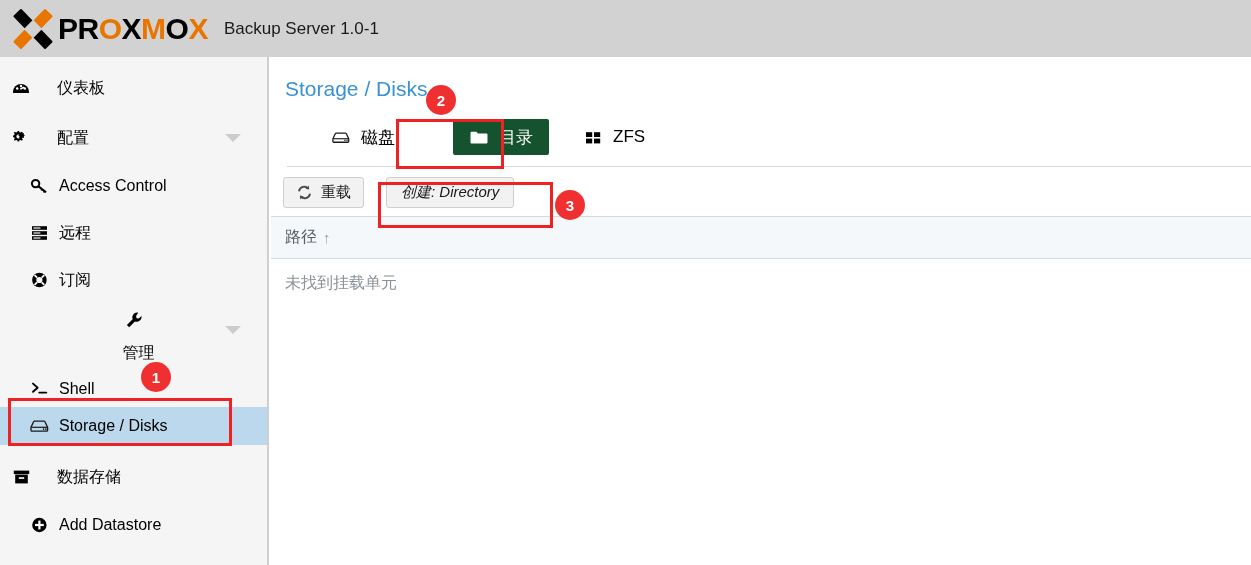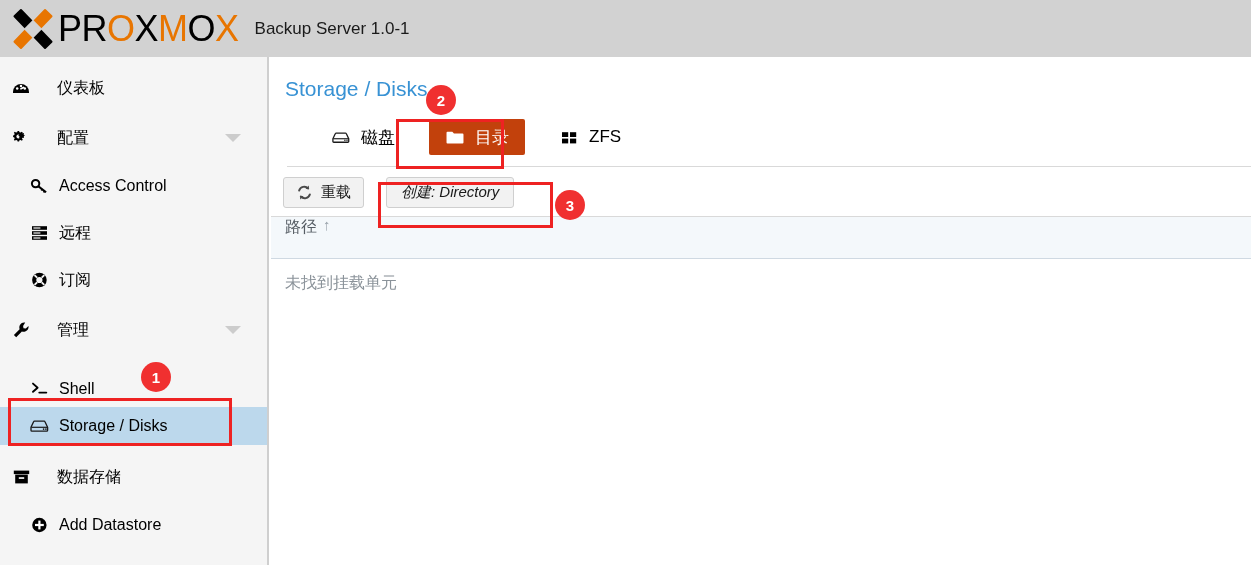--- a/index.html
+++ b/index.html
@@ -51,22 +51,22 @@
   #logo-x .bar.a { transform: translate(-50%,-50%) rotate(46deg); }
   #logo-x .bar.b { transform: translate(-50%,-50%) rotate(-46deg); background: #e87500; }
   #logo-x .cut {
     position: absolute;
     width: 13px; height: 13px;
     background: #d2d2d2;
     left: 50%; top: 50%;
     transform: translate(-50%,-50%) rotate(45deg);
   }
   #logo-text {
-    font-size: 36px;
-    font-weight: 400;
+    font-size: 30px;
+    font-weight: 700;
     letter-spacing: -0.5px;
     line-height: 1;
     white-space: nowrap;
   }
   #logo-text .o { color: #000; }
   #logo-text .g { color: #e87500; }
   #product-title {
     font-size: 17px;
     color: #1a1a1a;
     margin-left: 16px;
@@ -149,22 +149,23 @@
     align-items: center;
     height: 36px;
     padding: 0 16px;
     font-size: 17px;
     color: #000;
     white-space: nowrap;
     border-radius: 2px;
     margin-right: 18px;
   }
   .tab.active {
-    background: #c2410c;
+    background: #14532d;
     color: #ffffff;
+    margin-left: 24px;
   }
   .tab-ico {
     display: inline-flex;
     align-items: center;
     justify-content: center;
     margin-right: 10px;
     width: 20px;
     flex: 0 0 auto;
   }
 
@@ -205,21 +206,21 @@
     background: #f4f8fb;
     border-bottom: 1px solid #cfd9e2;
     box-sizing: border-box;
     display: flex;
     align-items: center;
   }
   .gcol {
     font-size: 16px;
     color: #555c63;
     display: flex;
-    align-items: flex-start;
+    align-items: center;
     height: 100%;
     box-sizing: border-box;
     white-space: nowrap;
   }
   #gcol-path { width: 647px; padding-left: 14px; }
   #gcol-dev  { width: 333px; padding-left: 30px; border-left: 1px solid #dbe3ea; }
   .sort-arrow {
     margin-left: 6px;
     font-size: 15px;
     color: #9aa3ab;
@@ -325,21 +326,21 @@
     <span class="nav-ico">
       <svg width="19" height="18" viewBox="0 0 19 18">
           <circle cx="9.4" cy="9" r="7.3" fill="#000"></circle>
           <circle cx="9.4" cy="9" r="3.1" fill="#f5f5f5"></circle>
           <path d="M4.5 4.1l2.6 2.6M14.3 4.1l-2.6 2.6M4.5 13.9l2.6-2.6M14.3 13.9l-2.6-2.6" stroke="#f5f5f5" stroke-width="1.9"></path>
         </svg>
     </span>
     <span class="nav-label">订阅</span>
   </div>
 
-  <div class="nav-row top" style="margin-top:12px;">
+  <div class="nav-row top" style="margin-top:12px;flex-direction:column;">
     <span class="nav-ico">
       <svg width="19" height="18" viewBox="0 0 19 18">
           <path d="M13.2 1.6a5 5 0 0 0-5.6 6.6L1.9 13.9l2.3 2.3 5.7-5.7a5 5 0 0 0 6.6-5.6l-2.7 2.7-2.3-.4-.4-2.3z" fill="#000"></path>
         </svg>
     </span>
     <span class="nav-label">管理</span>
     <span class="chev"></span>
   </div>
 
   <div class="nav-row child" style="margin-top:10px;align-items:flex-end;">

